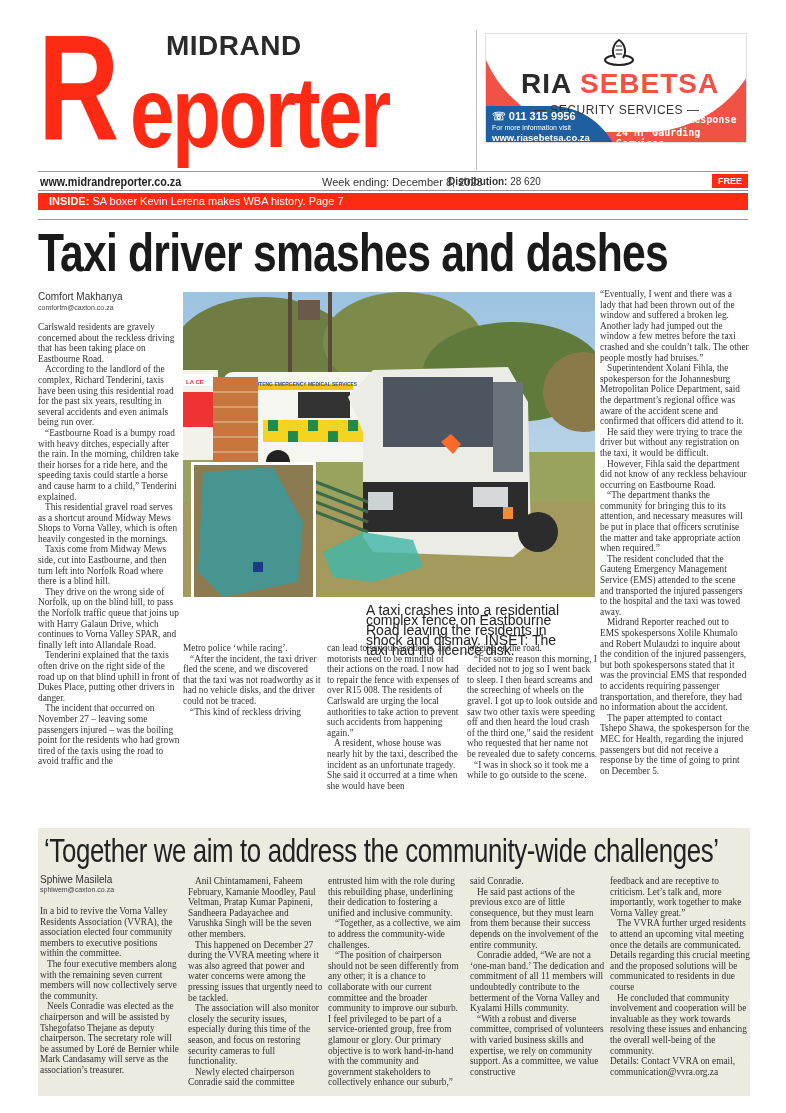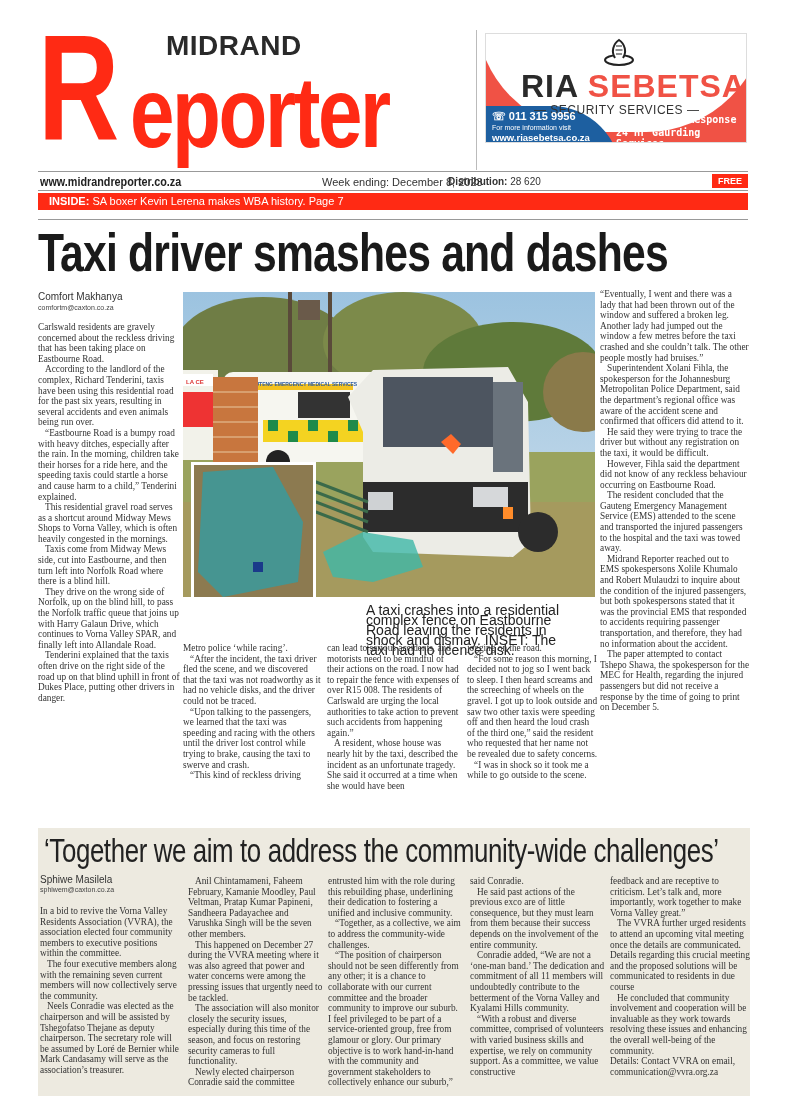--- a/index.html
+++ b/index.html
@@ -12,21 +12,21 @@
   .mast-midrand { left: 122px; top: 30px; font-family: "Liberation Sans", sans-serif; font-weight: bold; font-size: 28px; color: #2a2a2a; letter-spacing: 0.5px; margin-left: 44px; }
   .mast-r { left: 38px; top: 22px; font-family: "Liberation Sans", sans-serif; font-weight: bold; font-size: 150px; line-height: 130px; color: #ff2a14; transform: scaleX(0.75); transform-origin: left top; letter-spacing: -4px; }
   .mast-eporter { left: 130px; top: 62px; font-family: "Liberation Sans", sans-serif; font-weight: bold; font-size: 100px; line-height: 100px; color: #ff2a14; transform: scaleX(0.8); transform-origin: left top; letter-spacing: -3px; }
   .vdivider { left: 476px; top: 30px; width: 1px; height: 140px; background: #bbb; }
 
   
   .ad { left: 485px; top: 33px; width: 262px; height: 110px; background: #f05245; overflow: hidden; border: 1px solid #ddd; }
   .ad-white { position: absolute; left: -10px; top: -60px; width: 290px; height: 158px; background: #fff; border-radius: 0 0 120px 120px; }
   .ad-blue { position: absolute; left: -40px; top: 72px; width: 175px; height: 90px; background: #1d5fa0; border-radius: 0 70px 0 0; }
   .ad-cobra { position: absolute; left: 115px; top: 0px; width: 36px; height: 32px; }
-  .ad-brand { position: absolute; left: 35px; top: 34px; font-family: "Liberation Sans", sans-serif; font-weight: bold; font-size: 32px; letter-spacing: 1px; }
+  .ad-brand { position: absolute; left: 35px; top: 34px; font-family: "Liberation Sans", sans-serif; font-weight: bold; font-size: 28px; letter-spacing: 1px; }
   .ad-brand .ria { color: #2a2a2a; }
   .ad-brand .seb { color: #f05245; }
   .ad-sub { position: absolute; left: 48px; top: 69px; font-family: Liberation Sans, sans-serif; font-size: 12px; color: #333; letter-spacing: 0.5px; }
   .ad-phone { position: absolute; left: 6px; top: 76px; font-family: "Liberation Sans", sans-serif; font-weight: bold; font-size: 11px; color: #fff; }
   .ad-info { position: absolute; left: 6px; top: 90px; font-family: "Liberation Sans", sans-serif; font-size: 7px; color: #fff; }
   .ad-url { position: absolute; left: 6px; top: 98px; font-family: "Liberation Sans", sans-serif; font-weight: bold; font-size: 9.5px; color: #fff; }
   .ad-svc { position: absolute; left: 130px; font-family: "DejaVu Sans Mono", monospace; font-weight: bold; font-size: 10px; color: #fff; }
 
   
   .rule { left: 38px; width: 710px; height: 1px; background: #999; }
@@ -101,20 +101,21 @@
 <div class="abs email" style="left:38px; top:304px;">comfortm@caxton.co.za</div>
 
 <div class="abs col" style="left:38px; top:322px; width:142px;">
   <p class="noindent">Carlswald residents are gravely concerned about the reckless driving that has been taking place on Eastbourne Road.</p>
   <p>According to the landlord of the complex, Richard Tenderini, taxis have been using this residential road for the past six years, resulting in several accidents and even animals being run over.</p>
   <p>“Eastbourne Road is a bumpy road with heavy ditches, especially after the rain. In the morning, children take their horses for a ride here, and the speeding taxis could startle a horse and cause harm to a child,” Tenderini explained.</p>
   <p>This residential gravel road serves as a shortcut around Midway Mews Shops to Vorna Valley, which is often heavily congested in the mornings.</p>
   <p>Taxis come from Midway Mews side, cut into Eastbourne, and then turn left into Norfolk Road where there is a blind hill.</p>
   <p>They drive on the wrong side of Norfolk, up on the blind hill, to pass the Norfolk traffic queue that joins up with Harry Galaun Drive, which continues to Vorna Valley SPAR, and finally left into Allandale Road.</p>
   <p>Tenderini explained that the taxis often drive on the right side of the road up on that blind uphill in front of Dukes Place, putting other drivers in danger.</p>
+  <p>The incident that occurred on November 27 – leaving some passengers injured – was the boiling point for the residents who had grown tired of the taxis using the road to avoid traffic and the</p>
 </div>
 
 <div class="abs photo">
   <svg width="412" height="305" viewBox="0 0 412 305">
     <defs>
       <linearGradient id="sky" x1="0" y1="0" x2="0" y2="1">
         <stop offset="0" stop-color="#9cc3e0"></stop>
           <stop offset="1" stop-color="#cfe0ec"></stop>
       </linearGradient>
     </defs>
@@ -182,40 +183,40 @@
     <path d="M20 180 L90 175 L120 230 L115 290 L40 305 L15 280 Z" fill="#3a9a9c" opacity="0.85"></path>
     <rect x="70" y="270" width="10" height="10" fill="#1a3a8a"></rect>
   </svg>
 </div>
 
 <div class="abs caption">A taxi crashes into a residential complex fence on Eastbourne Road leaving the residents in shock and dismay. INSET: The taxi had no licence disk.</div>
 
 <div class="abs col" style="left:183px; top:643px; width:138px;">
   <p class="noindent">Metro police ‘while racing’.</p>
   <p>“After the incident, the taxi driver fled the scene, and we discovered that the taxi was not roadworthy as it had no vehicle disks, and the driver could not be traced.</p>
-  <p>“Upon talking to the passengers, we learned that the taxi was speeding and racing with the others until the driver lost control while trying to brake, causing the taxi to swerve and crash.</p>
   <p>“This kind of reckless driving</p>
 </div>
 
 <div class="abs col" style="left:327px; top:643px; width:135px;">
   <p class="noindent">can lead to serious accidents, and motorists need to be mindful of their actions on the road. I now had to repair the fence with expenses of over R15 008. The residents of Carlswald are urging the local authorities to take action to prevent such accidents from happening again.”</p>
   <p>A resident, whose house was nearly hit by the taxi, described the incident as an unfortunate tragedy. She said it occurred at a time when she would have been</p>
 </div>
 
 <div class="abs col" style="left:467px; top:643px; width:132px;">
   <p class="noindent">jogging on the road.</p>
   <p>“For some reason this morning, I decided not to jog so I went back to sleep. I then heard screams and the screeching of wheels on the gravel. I got up to look outside and saw two other taxis were speeding off and then heard the loud crash of the third one,” said the resident who requested that her name not be revealed due to safety concerns.</p>
   <p>“I was in shock so it took me a while to go outside to the scene.</p>
 </div>
 
 <div class="abs col" style="left:600px; top:289px; width:150px;">
   <p class="noindent">“Eventually, I went and there was a lady that had been thrown out of the window and suffered a broken leg. Another lady had jumped out the window a few metres before the taxi crashed and she couldn’t talk. The other people mostly had bruises.”</p>
   <p>Superintendent Xolani Fihla, the spokesperson for the Johannesburg Metropolitan Police Department, said the department’s regional office was aware of the accident scene and confirmed that officers did attend to it.</p>
   <p>He said they were trying to trace the driver but without any registration on the taxi, it would be difficult.</p>
   <p>However, Fihla said the department did not know of any reckless behaviour occurring on Eastbourne Road.</p>
+  <p>“The department thanks the community for bringing this to its attention, and necessary measures will be put in place that officers scrutinise the matter and take appropriate action when required.”</p>
   <p>The resident concluded that the Gauteng Emergency Management Service (EMS) attended to the scene and transported the injured passengers to the hospital and the taxi was towed away.</p>
   <p>Midrand Reporter reached out to EMS spokespersons Xolile Khumalo and Robert Mulaudzi to inquire about the condition of the injured passengers, but both spokespersons stated that it was the provincial EMS that responded to accidents requiring passenger transportation, and therefore, they had no information about the accident.</p>
   <p>The paper attempted to contact Tshepo Shawa, the spokesperson for the MEC for Health, regarding the injured passengers but did not receive a response by the time of going to print on December 5.</p>
 </div>
 
 <div class="abs box2"></div>
 <div class="abs head2">‘Together we aim to address the community-wide challenges’</div>
 
 <div class="abs byline" style="left:40px; top:874px;">Sphiwe Masilela</div>
 <div class="abs email" style="left:40px; top:886px;">sphiwem@caxton.co.za</div>

